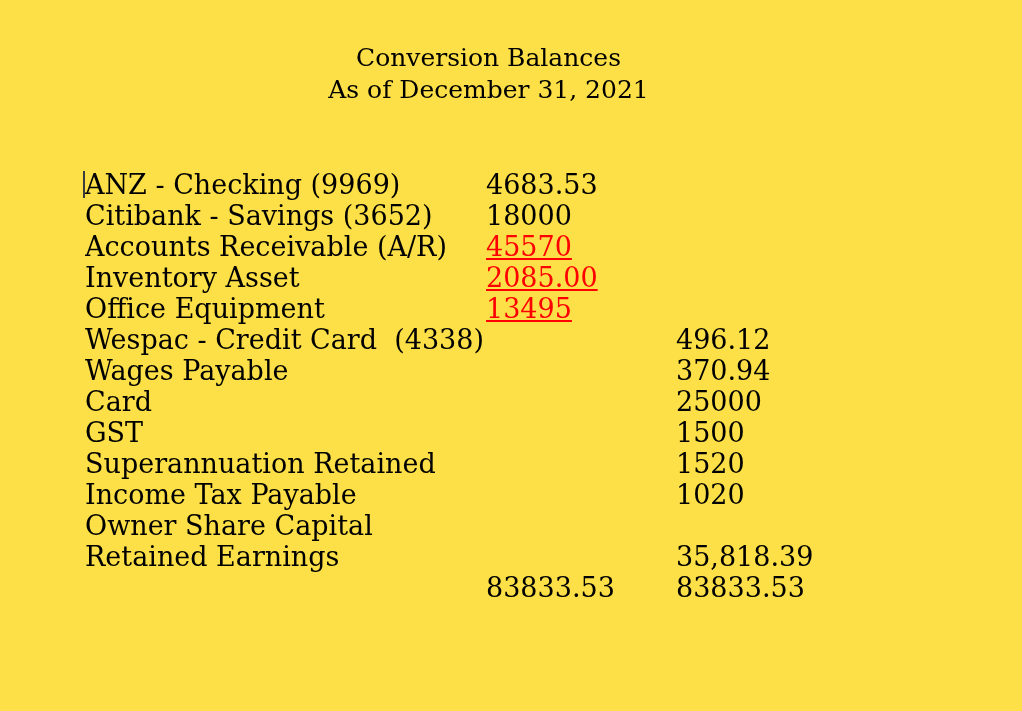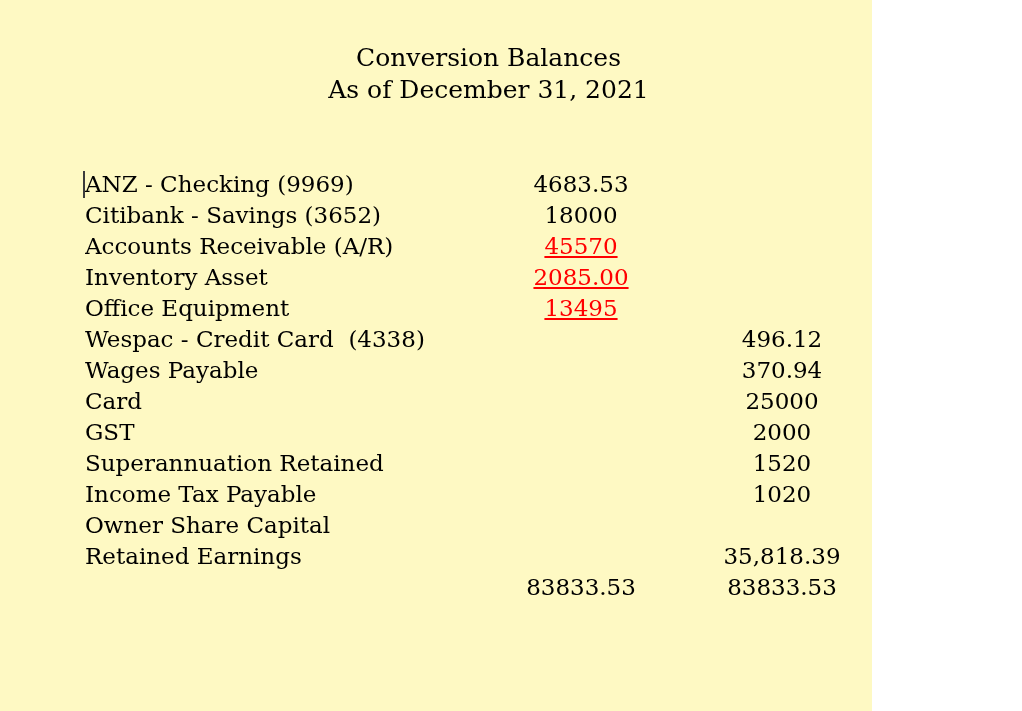--- a/index.html
+++ b/index.html
@@ -2,55 +2,55 @@
 <html><head>
 <meta charset="utf-8">
 <style>
   html, body {
     margin: 0;
     padding: 0;
     background: #ffffff;
   }
   .page {
     position: relative;
-    width: 872px;
+    width: 1022px;
     height: 711px;
-    background: #fef9c3;
+    background: #fde047;
     font-family: "DejaVu Serif", "Liberation Serif", serif;
     color: #000000;
     overflow: hidden;
   }
   .title-block {
     position: absolute;
     top: 42px;
     left: 85px;
     width: 807px;
     text-align: center;
     font-size: 25px;
     line-height: 32px;
   }
   .report-table {
     position: absolute;
     top: 169px;
     left: 85px;
     width: 803px;
-    font-size: 23px;
+    font-size: 27px;
   }
   .row {
     position: relative;
     display: grid;
     grid-template-columns: 1fr 190px 212px;
     line-height: 31px;
   }
   .label {
     white-space: pre;
     overflow: hidden;
   }
   .amount {
-    text-align: center;
+    text-align: left;
     white-space: pre;
   }
   .red { color: #ff0000; text-decoration: underline; }
   .caret {
     position: absolute;
     left: -2px;
     top: 2px;
     width: 1.5px;
     height: 27px;
     background: #3c3c3c;
@@ -114,21 +114,21 @@
 
     <div class="row">
       <span class="label">Card</span>
       <span class="amount"></span>
       <span class="amount">25000</span>
     </div>
 
     <div class="row">
       <span class="label">GST</span>
       <span class="amount"></span>
-      <span class="amount">2000</span>
+      <span class="amount">1500</span>
     </div>
 
     <div class="row">
       <span class="label">Superannuation Retained</span>
       <span class="amount"></span>
       <span class="amount">1520</span>
     </div>
 
     <div class="row">
       <span class="label">Income Tax Payable</span>

